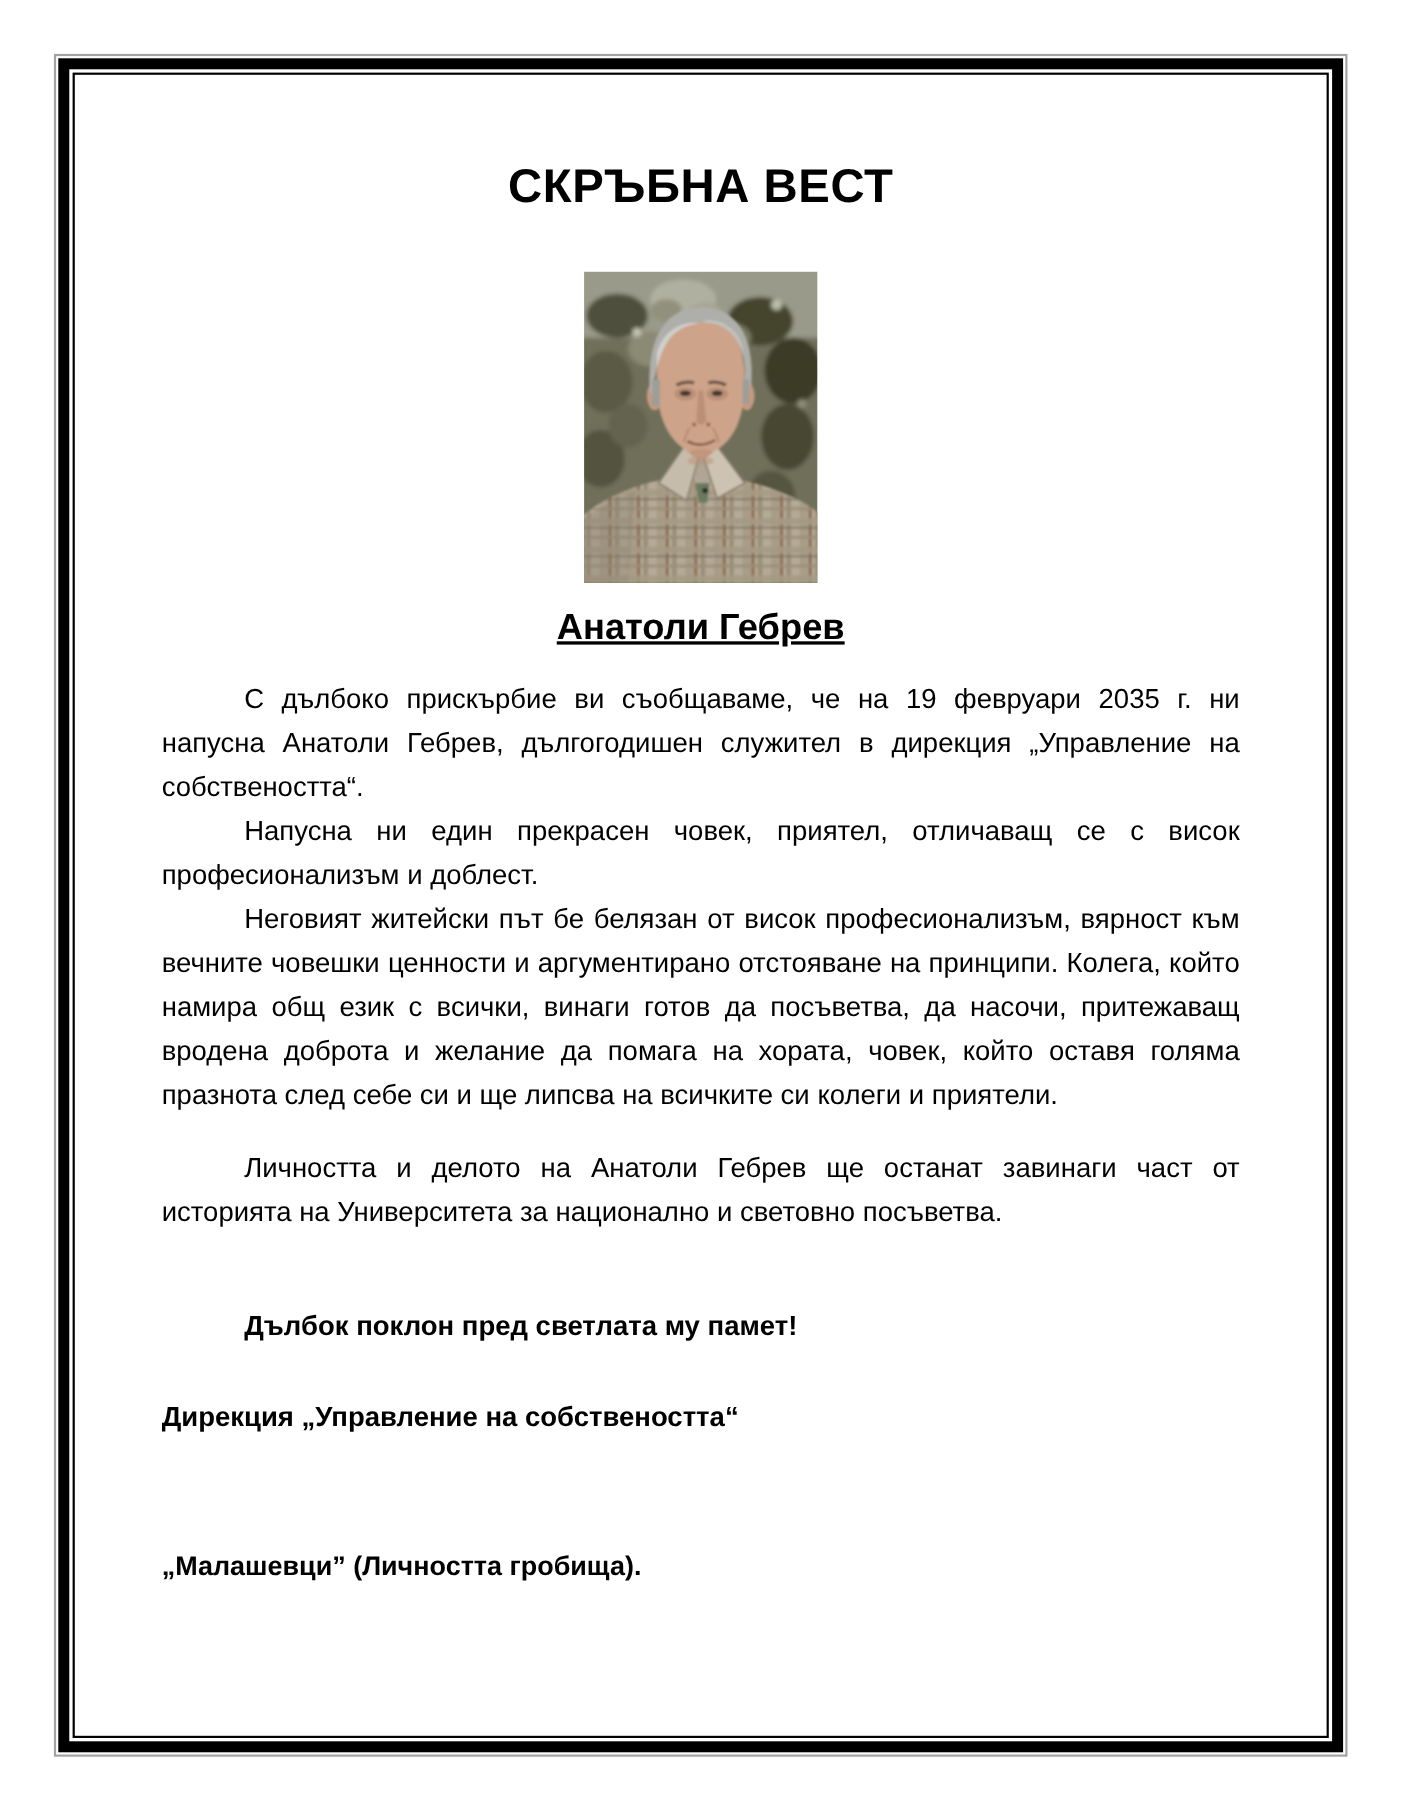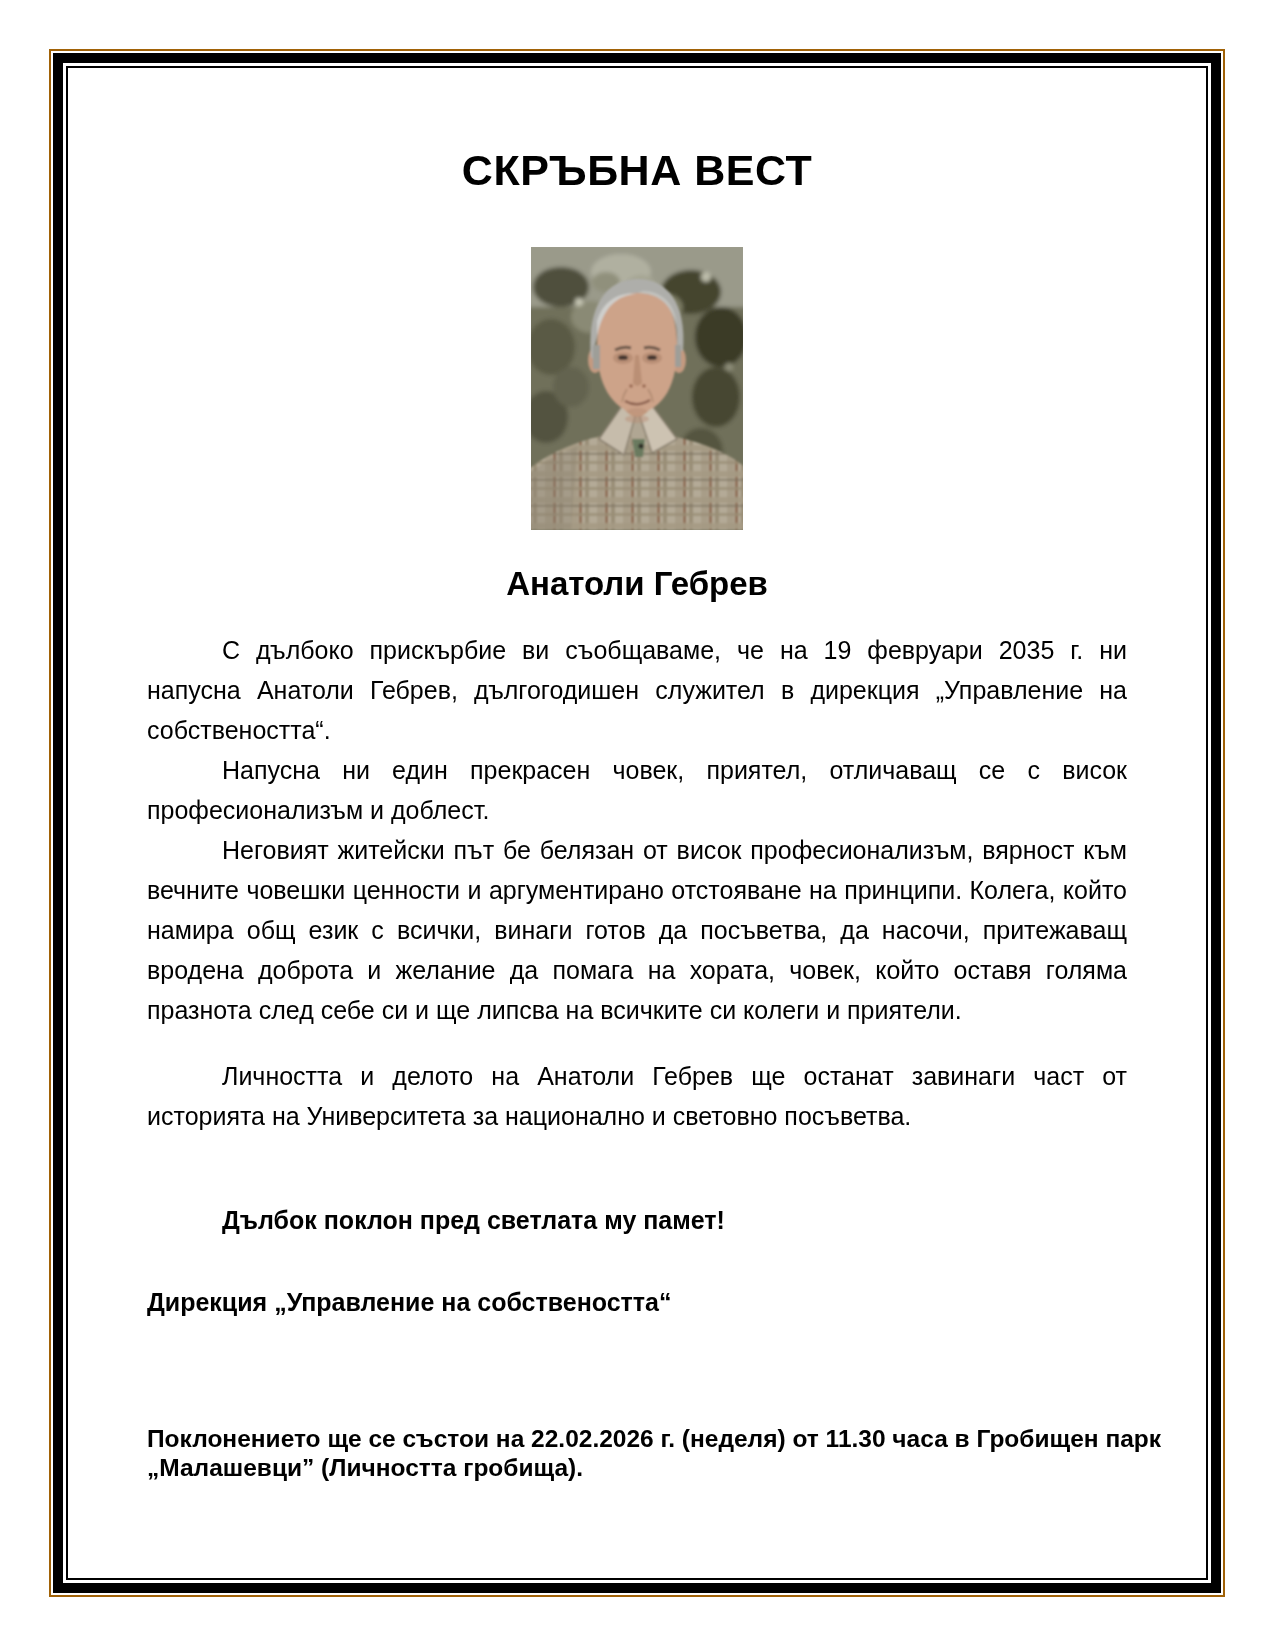--- a/index.html
+++ b/index.html
@@ -6,21 +6,21 @@
   html, body {
     width: 1275px; height: 1650px;
     background: #ffffff;
     font-family: "Liberation Sans", sans-serif;
     color: #000000;
   }
   .frame-outer {
     position: absolute;
     left: 49px; top: 49px;
     width: 1176px; height: 1548px;
-    border: 2px solid #a16207;
+    border: 2px solid #a3a3a3;
     padding: 2px;
     background: #fff;
   }
   .frame-mid {
     width: 100%; height: 100%;
     border: 10px solid #000;
     padding: 3px;
   }
   .frame-inner {
     width: 100%; height: 100%;
@@ -35,26 +35,27 @@
     font-weight: bold;
     letter-spacing: 0.5px;
     white-space: nowrap;
   }
   .photo-wrap {
     margin: 52px auto 0;
     width: 212px; height: 283px;
     line-height: 0;
   }
   .name-block {
-    margin-top: 34px;
+    margin-top: 20px;
     text-align: center;
     font-weight: bold;
     font-size: 33px;
     line-height: 39px;
     white-space: nowrap;
+    text-decoration: underline;
   }
   .body-text p {
     font-size: 25px;
     line-height: 40px;
     text-align: justify;
     text-indent: 75px;
   }
   .body-text { margin-top: 27px; }
   p.para-legacy { margin-top: 26px; }
   p.tribute {
@@ -174,19 +175,18 @@
       <div class="body-text">
         <p>С дълбоко прискърбие ви съобщаваме, че на 19 февруари 2035 г. ни напусна Анатоли Гебрев, дългогодишен служител в дирекция „Управление на собствеността“.</p>
         <p>Напусна ни един прекрасен човек, приятел, отличаващ се с висок професионализъм и доблест.</p>
         <p>Неговият житейски път бе белязан от висок професионализъм, вярност към вечните човешки ценности и аргументирано отстояване на принципи. Колега, който намира общ език с всички, винаги готов да посъветва, да насочи, притежаващ вродена доброта и желание да помага на хората, човек, който оставя голяма празнота след себе си и ще липсва на всичките си колеги и приятели.</p>
         <p class="para-legacy">Личността и делото на Анатоли Гебрев ще останат завинаги част от историята на Университета за национално и световно посъветва.</p>
         <p class="tribute">Дълбок поклон пред светлата му памет!</p>
         <p class="signature">Дирекция „Управление на собствеността“</p>
       </div>
 
       <div class="ceremony">
-        <div>Поклонението ще се състои на 22.02.2026 г. (неделя) от 11.30 часа в Гробищен парк</div>
         <div>„Малашевци” (Личността гробища).</div>
       </div>
 
     </div>
   </div>
 </div>
 
 </body></html>

